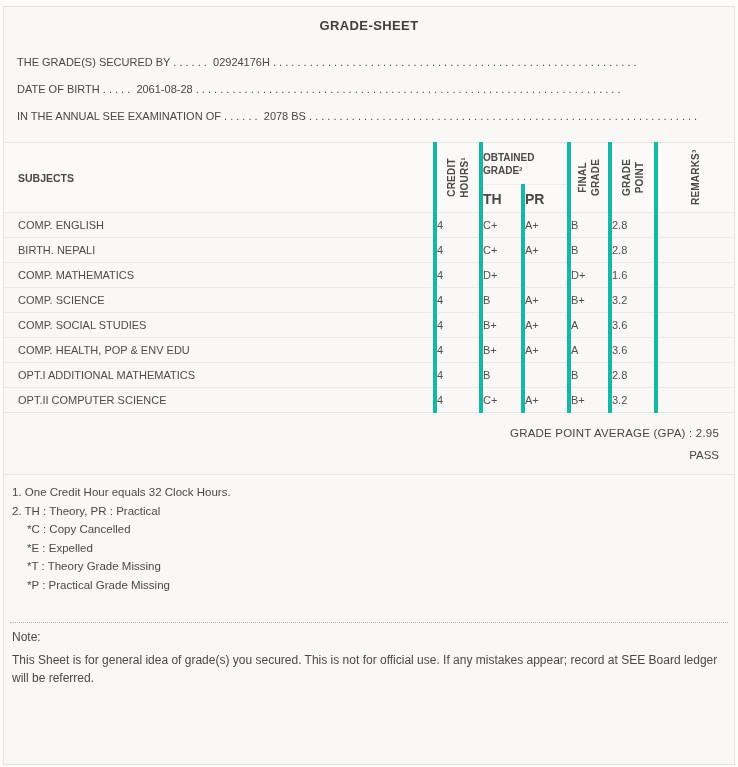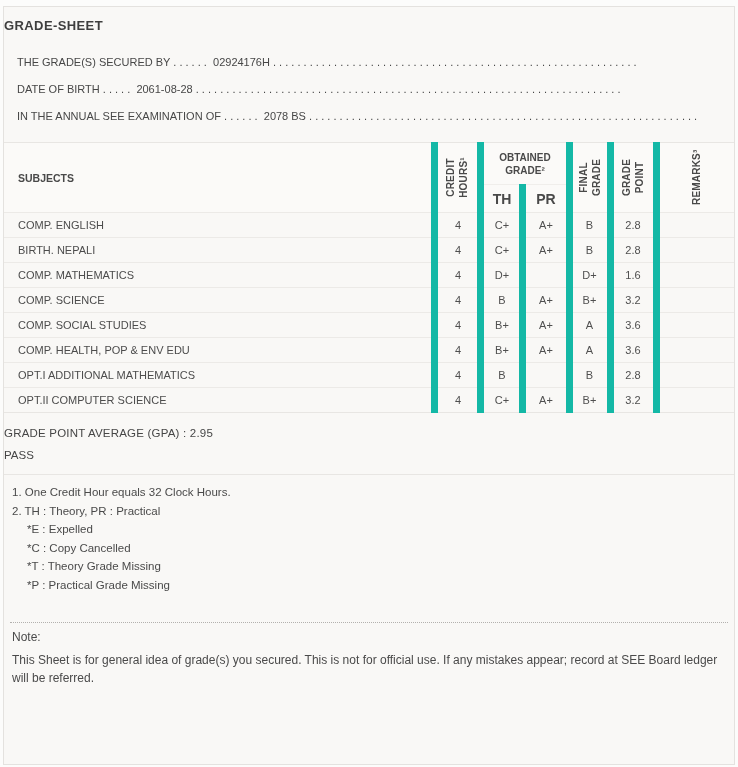--- a/index.html
+++ b/index.html
@@ -2,48 +2,48 @@
 <html><head>
 <meta charset="utf-8">
 <style>
   * { margin:0; padding:0; box-sizing:border-box; }
   html,body { width:738px; height:767px; background:#fcfcfb; overflow:hidden;
               font-family:"Liberation Sans", sans-serif; }
   .sheet { position:absolute; left:3px; right:3px; top:6px; bottom:2px;
            border:1px solid #e4e2df; background:#f9f8f6; color:#4a4a4a; }
 
   .title { text-align:center; padding-top:24px; font-size:21px; letter-spacing:.5px; color:#4d9fd9; }
-  .subtitle { margin-top:11px; font-size:13px; font-weight:bold;
+  .subtitle { text-align:center; margin-top:11px; font-size:13px; font-weight:bold;
               letter-spacing:.4px; color:#3e3e3e; }
 
   .info { margin:16px 13px 0; }
   .info-line { display:flex; align-items:baseline; white-space:pre; overflow:hidden;
                font-size:11px; color:#474747; height:27px; line-height:27px; }
   .info-line .filler { flex:1; overflow:hidden; white-space:pre; }
   .pr1 { padding-right:85px; } .pr2 { padding-right:98px; } .pr3 { padding-right:20px; }
   .suffix { white-space:pre; }
 
   table { width:100%; border-collapse:collapse; table-layout:fixed; margin-top:12px;
           border-top:1px solid #e8e6e3; font-size:11px; color:#4f4f4f; }
   thead th { font-size:10px; font-weight:bold; color:#494949; background:#fbfaf8; }
   th, td { padding:0; }
   .col-sub { width:auto; } .col-cr { width:46px; } .col-th { width:42px; } .col-pr { width:46px; }
   .col-fg { width:41px; } .col-gp { width:46px; } .col-rm { width:78px; }
-  th.c, td.c { text-align:center; border-left:7px solid #14b8a6; }
+  th.c, td.c { text-align:left; border-left:4px solid #14b8a6; }
   thead tr.sub th { height:28px; border-top:1px solid #f0eeeb; font-size:14px; }
   thead th.tall { height:70px; vertical-align:middle; }
   thead th.obt { height:42px; vertical-align:middle; }
   .vwrap { transform:rotate(-90deg); display:flex; flex-direction:column;
            align-items:center; line-height:1.25; letter-spacing:.2px; }
   .h2line { line-height:1.3; }
   tbody tr { border-top:1px solid #eceae7; height:25px; }
   tbody td.subject { padding-left:14px; color:#4c4c4c; }
   tbody { border-bottom:1px solid #e8e6e3; }
 
-  .summary { text-align:left; padding:14px 15px 13px 0; border-bottom:1px solid #e8e6e3;
+  .summary { text-align:right; padding:14px 15px 13px 0; border-bottom:1px solid #e8e6e3;
              font-size:11.5px; color:#464646; }
   .summary .gpa-line { letter-spacing:.2px; }
   .summary .result-line { margin-top:10px; }
 
   .footnotes { padding:11px 8px 0 8px; font-size:11.5px; color:#4a4a4a; }
   .footnotes p { margin-bottom:5.5px; line-height:13px; }
   .footnotes p.ind { padding-left:15px; }
 
   .note-sep { border-top:1px dotted #b3b1ae; margin:30px 6px 0; }
   .note { padding:7px 8px 0 8px; }
@@ -197,22 +197,22 @@
   </table>
 
   <div class="summary">
     <div class="gpa-line"><span>GRADE POINT AVERAGE (GPA) : </span><span>2.95</span></div>
     <div class="result-line">PASS</div>
   </div>
 
   <div class="footnotes">
     <p>1. One Credit Hour equals 32 Clock Hours.</p>
     <p>2. TH : Theory, PR : Practical</p>
+    <p class="ind">*C : Copy Cancelled</p>
     <p class="ind">*E : Expelled</p>
-    <p class="ind">*C : Copy Cancelled</p>
     <p class="ind">*T : Theory Grade Missing</p>
     <p class="ind">*P : Practical Grade Missing</p>
   </div>
 
   <div class="note-sep"></div>
 
   <div class="note">
     <div class="note-title">Note:</div>
     <div class="note-body">This Sheet is for general idea of grade(s) you secured. This is not for official use. If any mistakes appear; record at SEE Board ledger will be referred.</div>
   </div>

